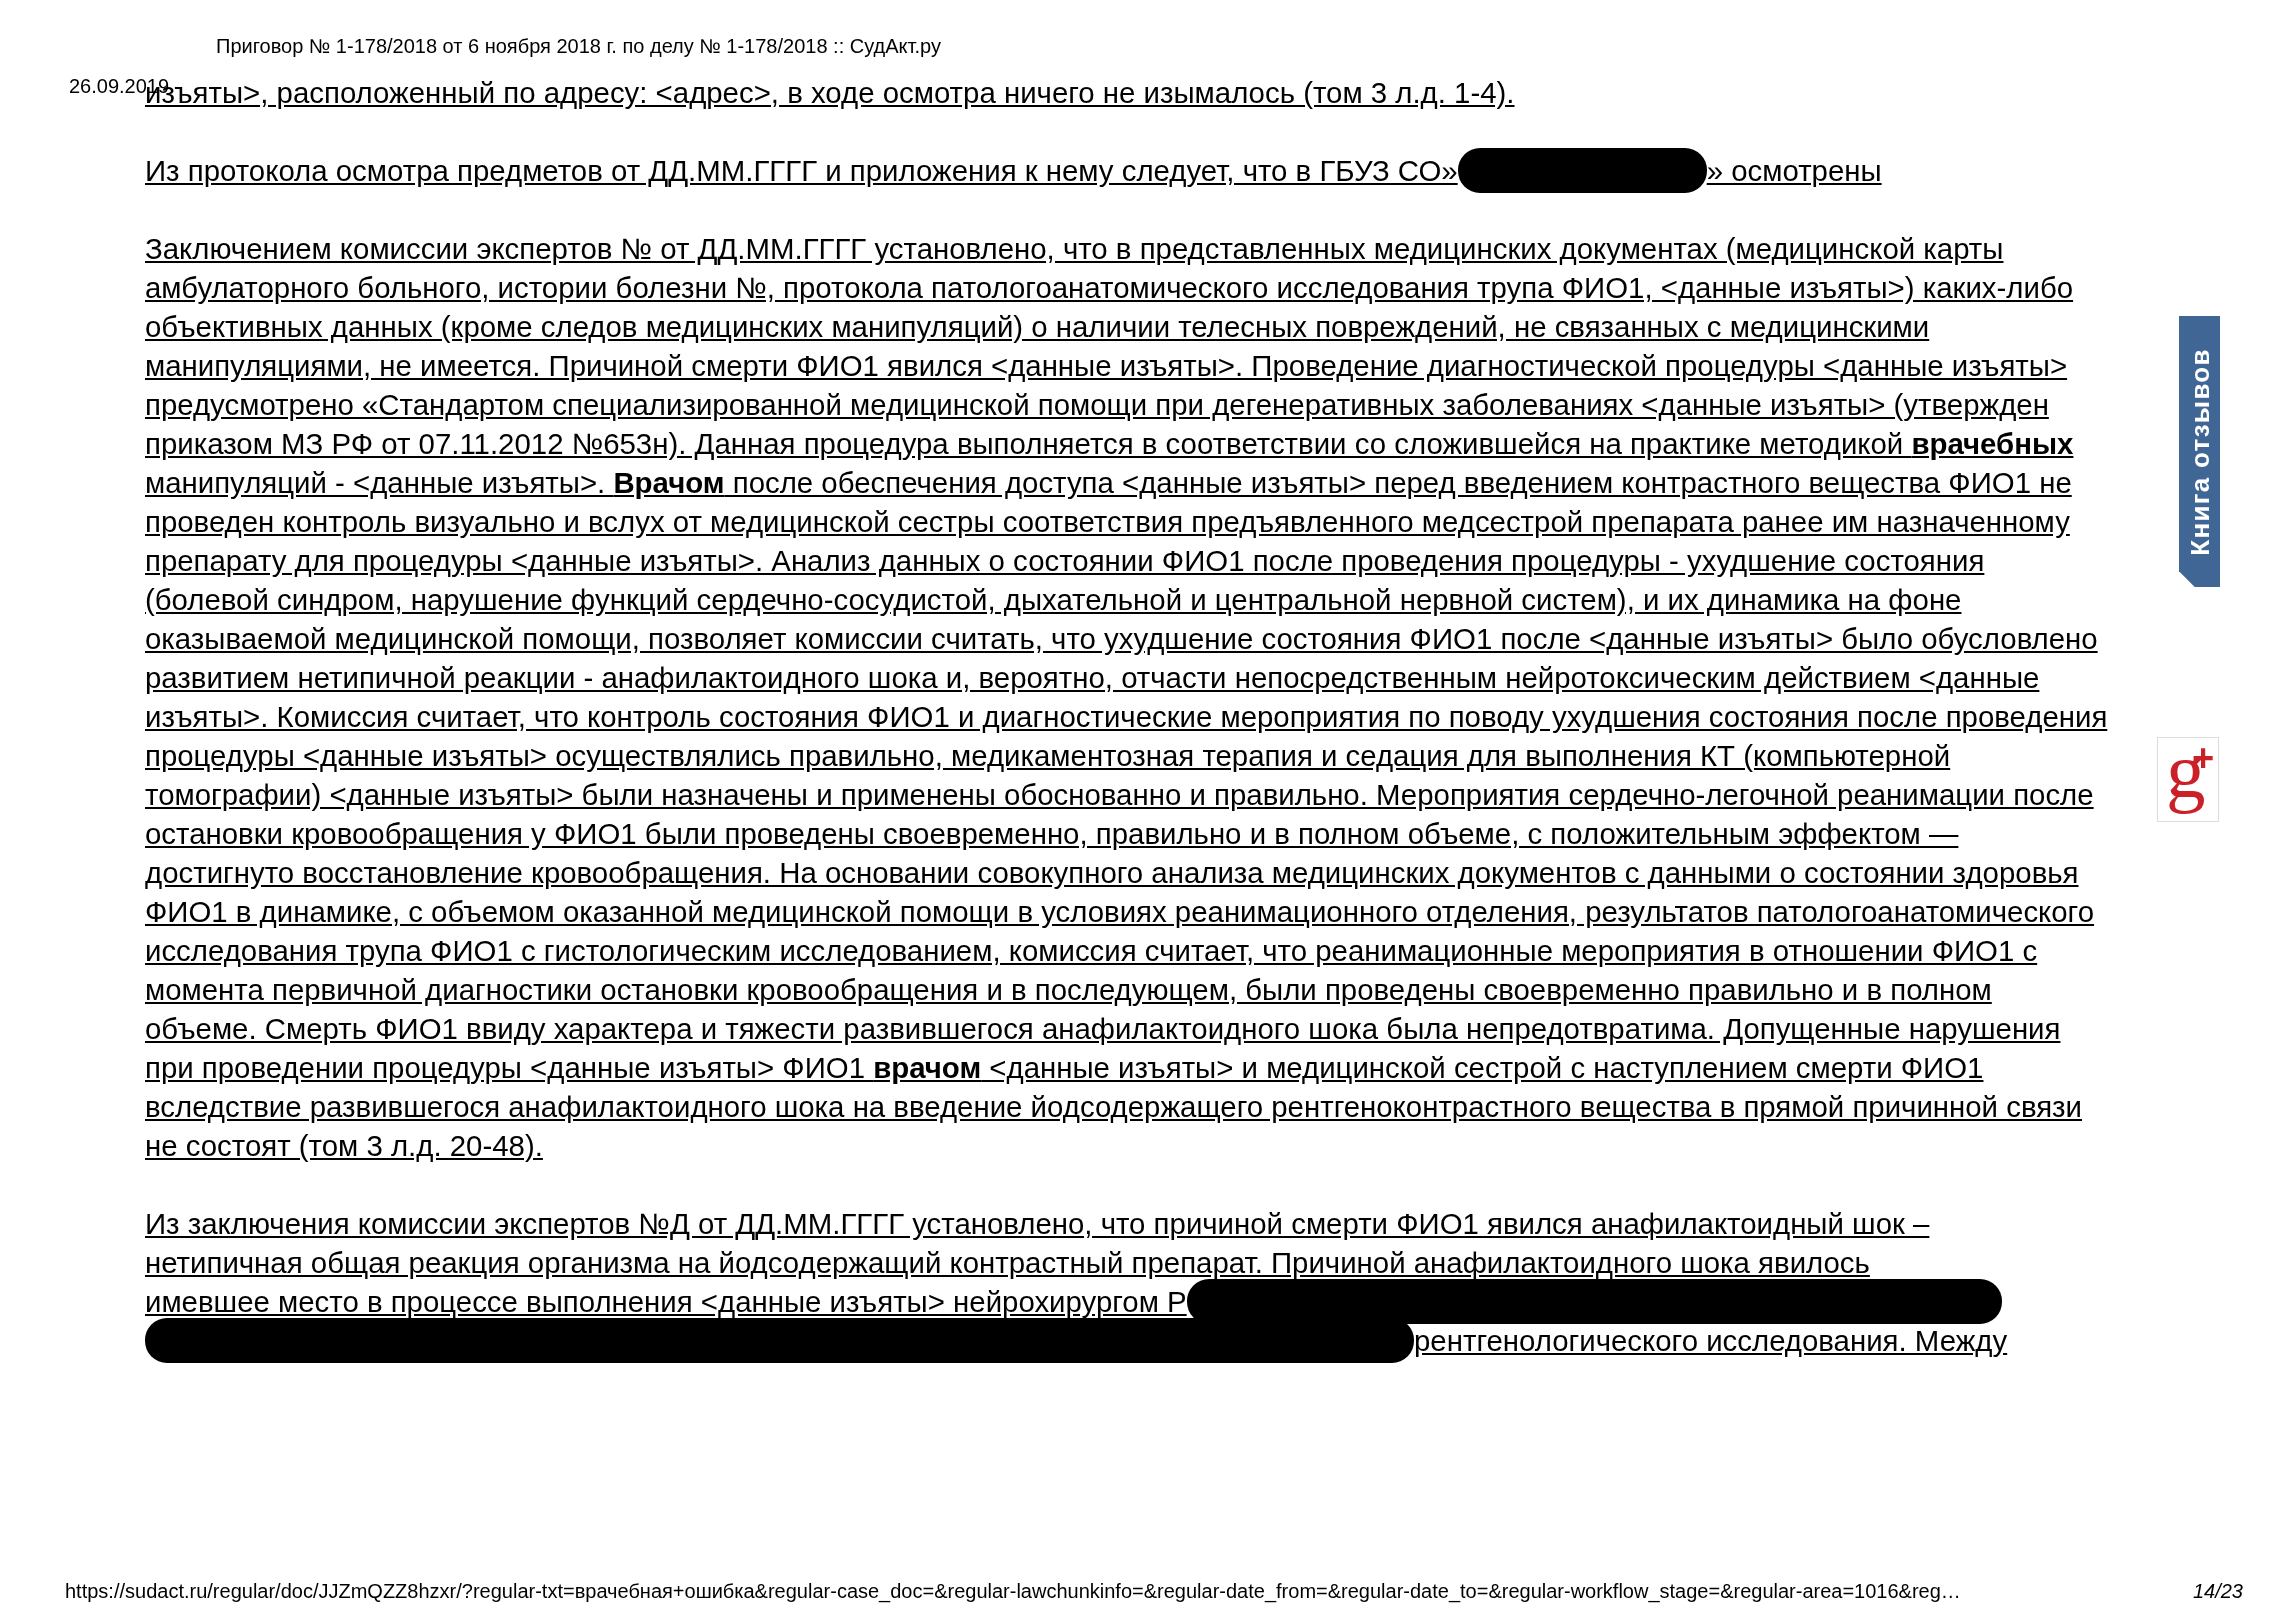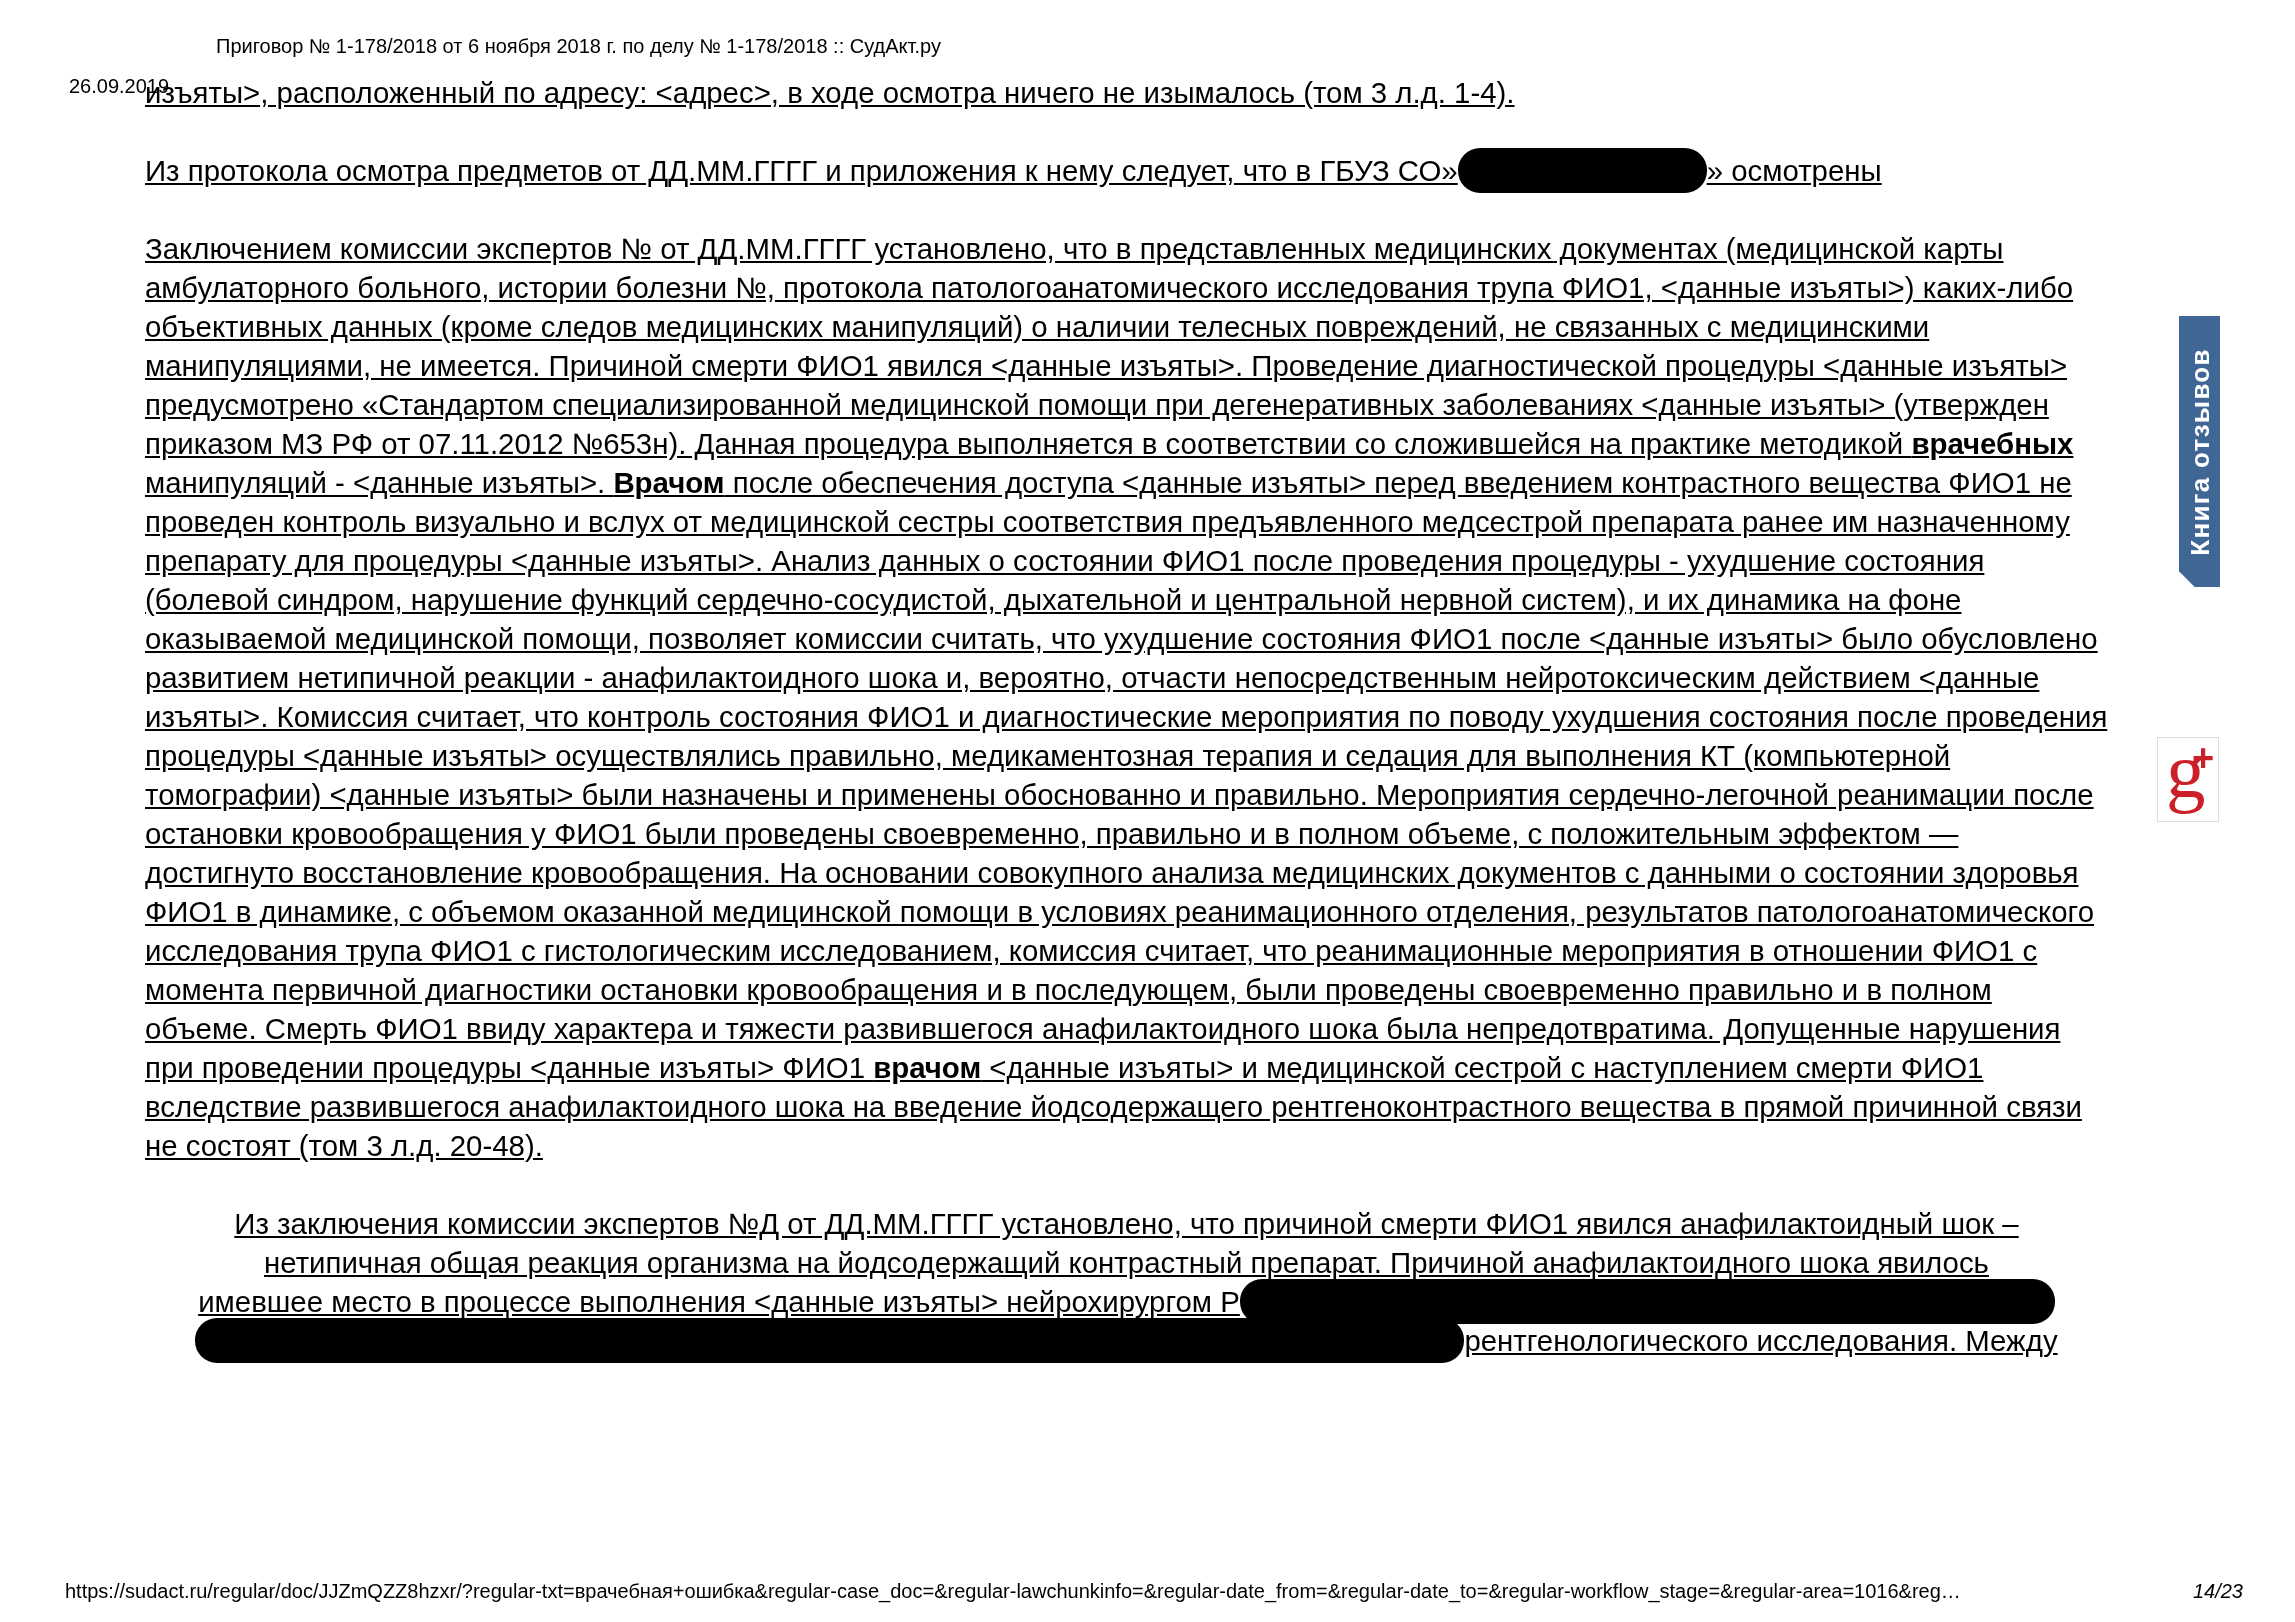--- a/index.html
+++ b/index.html
@@ -11,21 +11,21 @@
   
   .print-header{position:absolute;top:33px;left:0;right:0;height:29px;font-size:20px;line-height:26px;}
   .print-date{position:absolute;left:69px;top:4px;margin-top:36px;}
   .print-title{position:absolute;left:216px;right:0;top:0;text-align:left;}
   
   .doc{
     position:absolute;top:73px;left:145px;width:1963px;
     font-size:29.4px;line-height:39px;text-decoration:underline;
   }
   .para{margin:0 0 39px 0;}
-  .para:last-child{margin-bottom:12px;text-align:center;}
+  .para:last-child{margin-bottom:12px;}
   .line{white-space:nowrap;}
   .hl{font-weight:bold;}
   .redact{
     display:inline-block;height:29px;vertical-align:-3.9px;position:relative;
   }
   .redact::before{
     content:"";position:absolute;left:0;right:0;top:-7.9px;bottom:-7.9px;
     background:var(--redaction,#000);border-radius:22px;
   }
   

